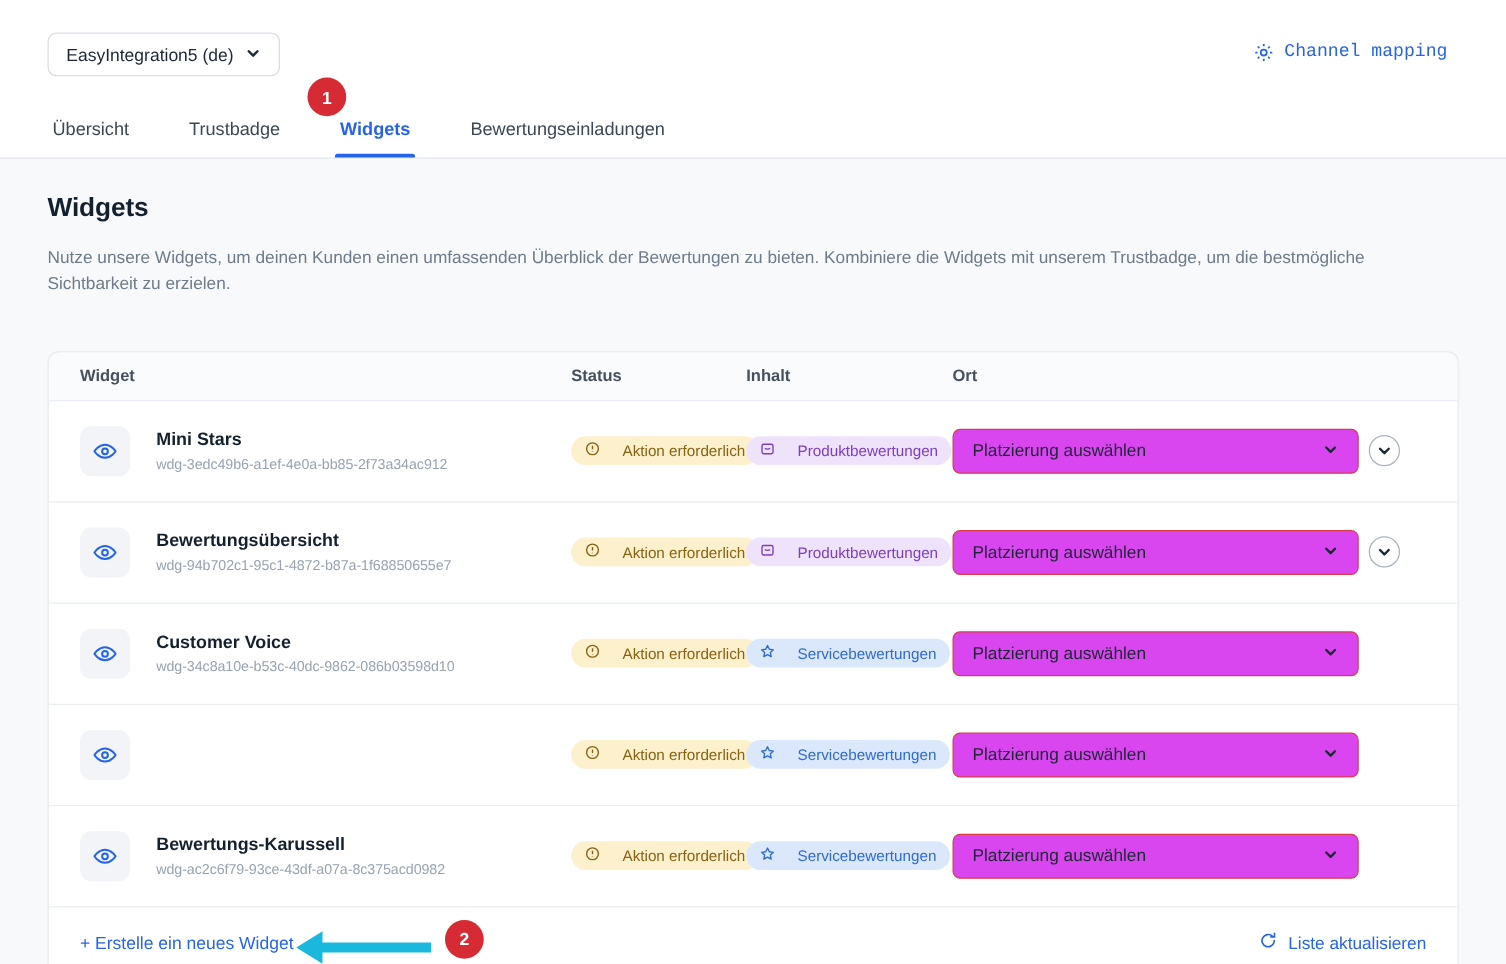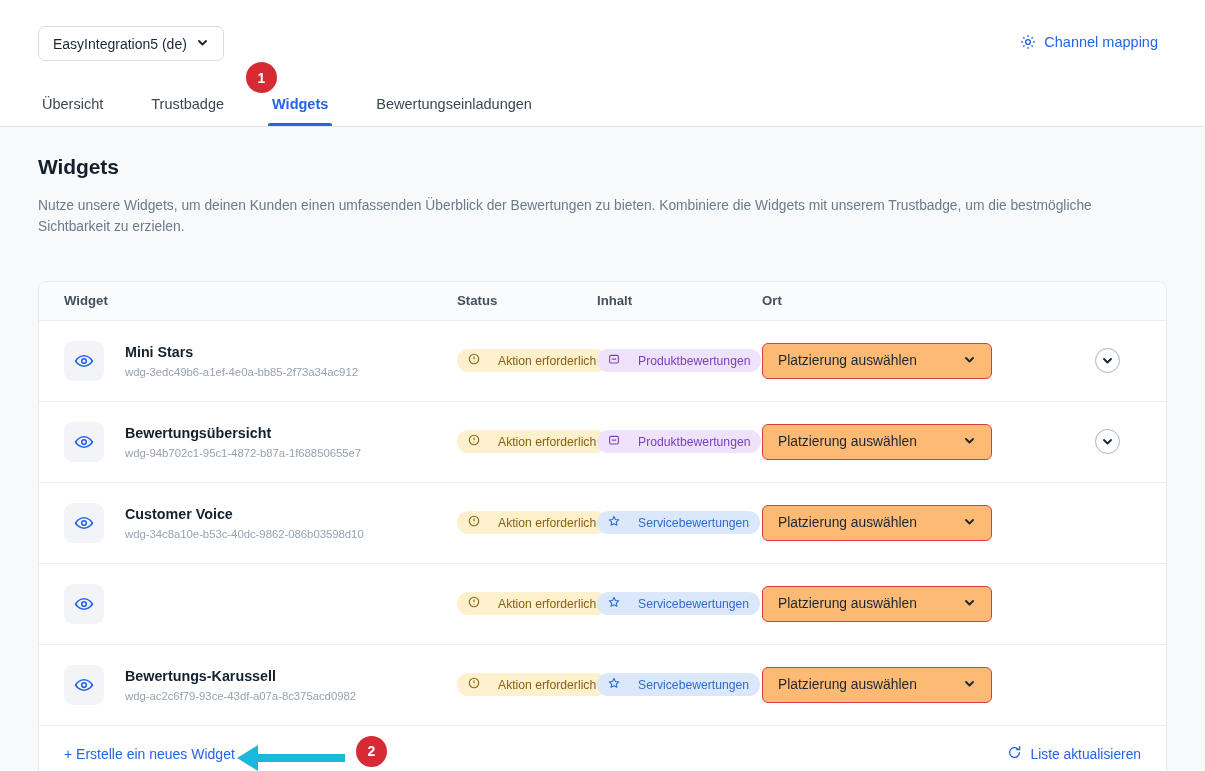--- a/index.html
+++ b/index.html
@@ -32,20 +32,21 @@
   }
   .shop-select .chev { font-size: 12px; font-weight: bold; color: #1b2733; line-height: 1; }
 
   .channel-map {
     position: absolute;
     right: 47px; top: 34px;
     display: flex; align-items: center; gap: 8px;
     font-size: 14.5px;
     color: #2563eb;
     cursor: pointer;
+    font-family: Liberation Mono, monospace;
   }
   .channel-map svg { display: block; }
 
   .tabs {
     position: absolute;
     left: 38px; bottom: 0;
     display: flex;
     align-items: flex-end;
     gap: 16px;
   }
@@ -154,24 +155,24 @@
     border-radius: 12px;
     font-size: 12.2px;
     white-space: nowrap;
   }
   .badge-warn { background: #fdf0cd; color: #8a6212; }
   .badge-product { background: #efe2fb; color: #7b3fc4; }
   .badge-service { background: #dbe8fb; color: #2f6bd4; }
 
   .ort-cell { width: 325px; }
   .placement {
-    width: 230px; height: 36px;
+    width: 325px; height: 36px;
     border: 1px solid #d93c44;
     border-radius: 6px;
-    background: #fdba74;
+    background: #d946ef;
     display: flex; align-items: center; justify-content: space-between;
     padding: 0 15px;
     font-size: 13.8px;
     color: #1b2733;
     cursor: pointer;
   }
   .placement .chev { font-size: 13px; font-weight: bold; }
 
   .exp-cell { flex: 1; display: flex; align-items: center; justify-content: flex-start; padding-left: 8px;}
   .exp-btn {

